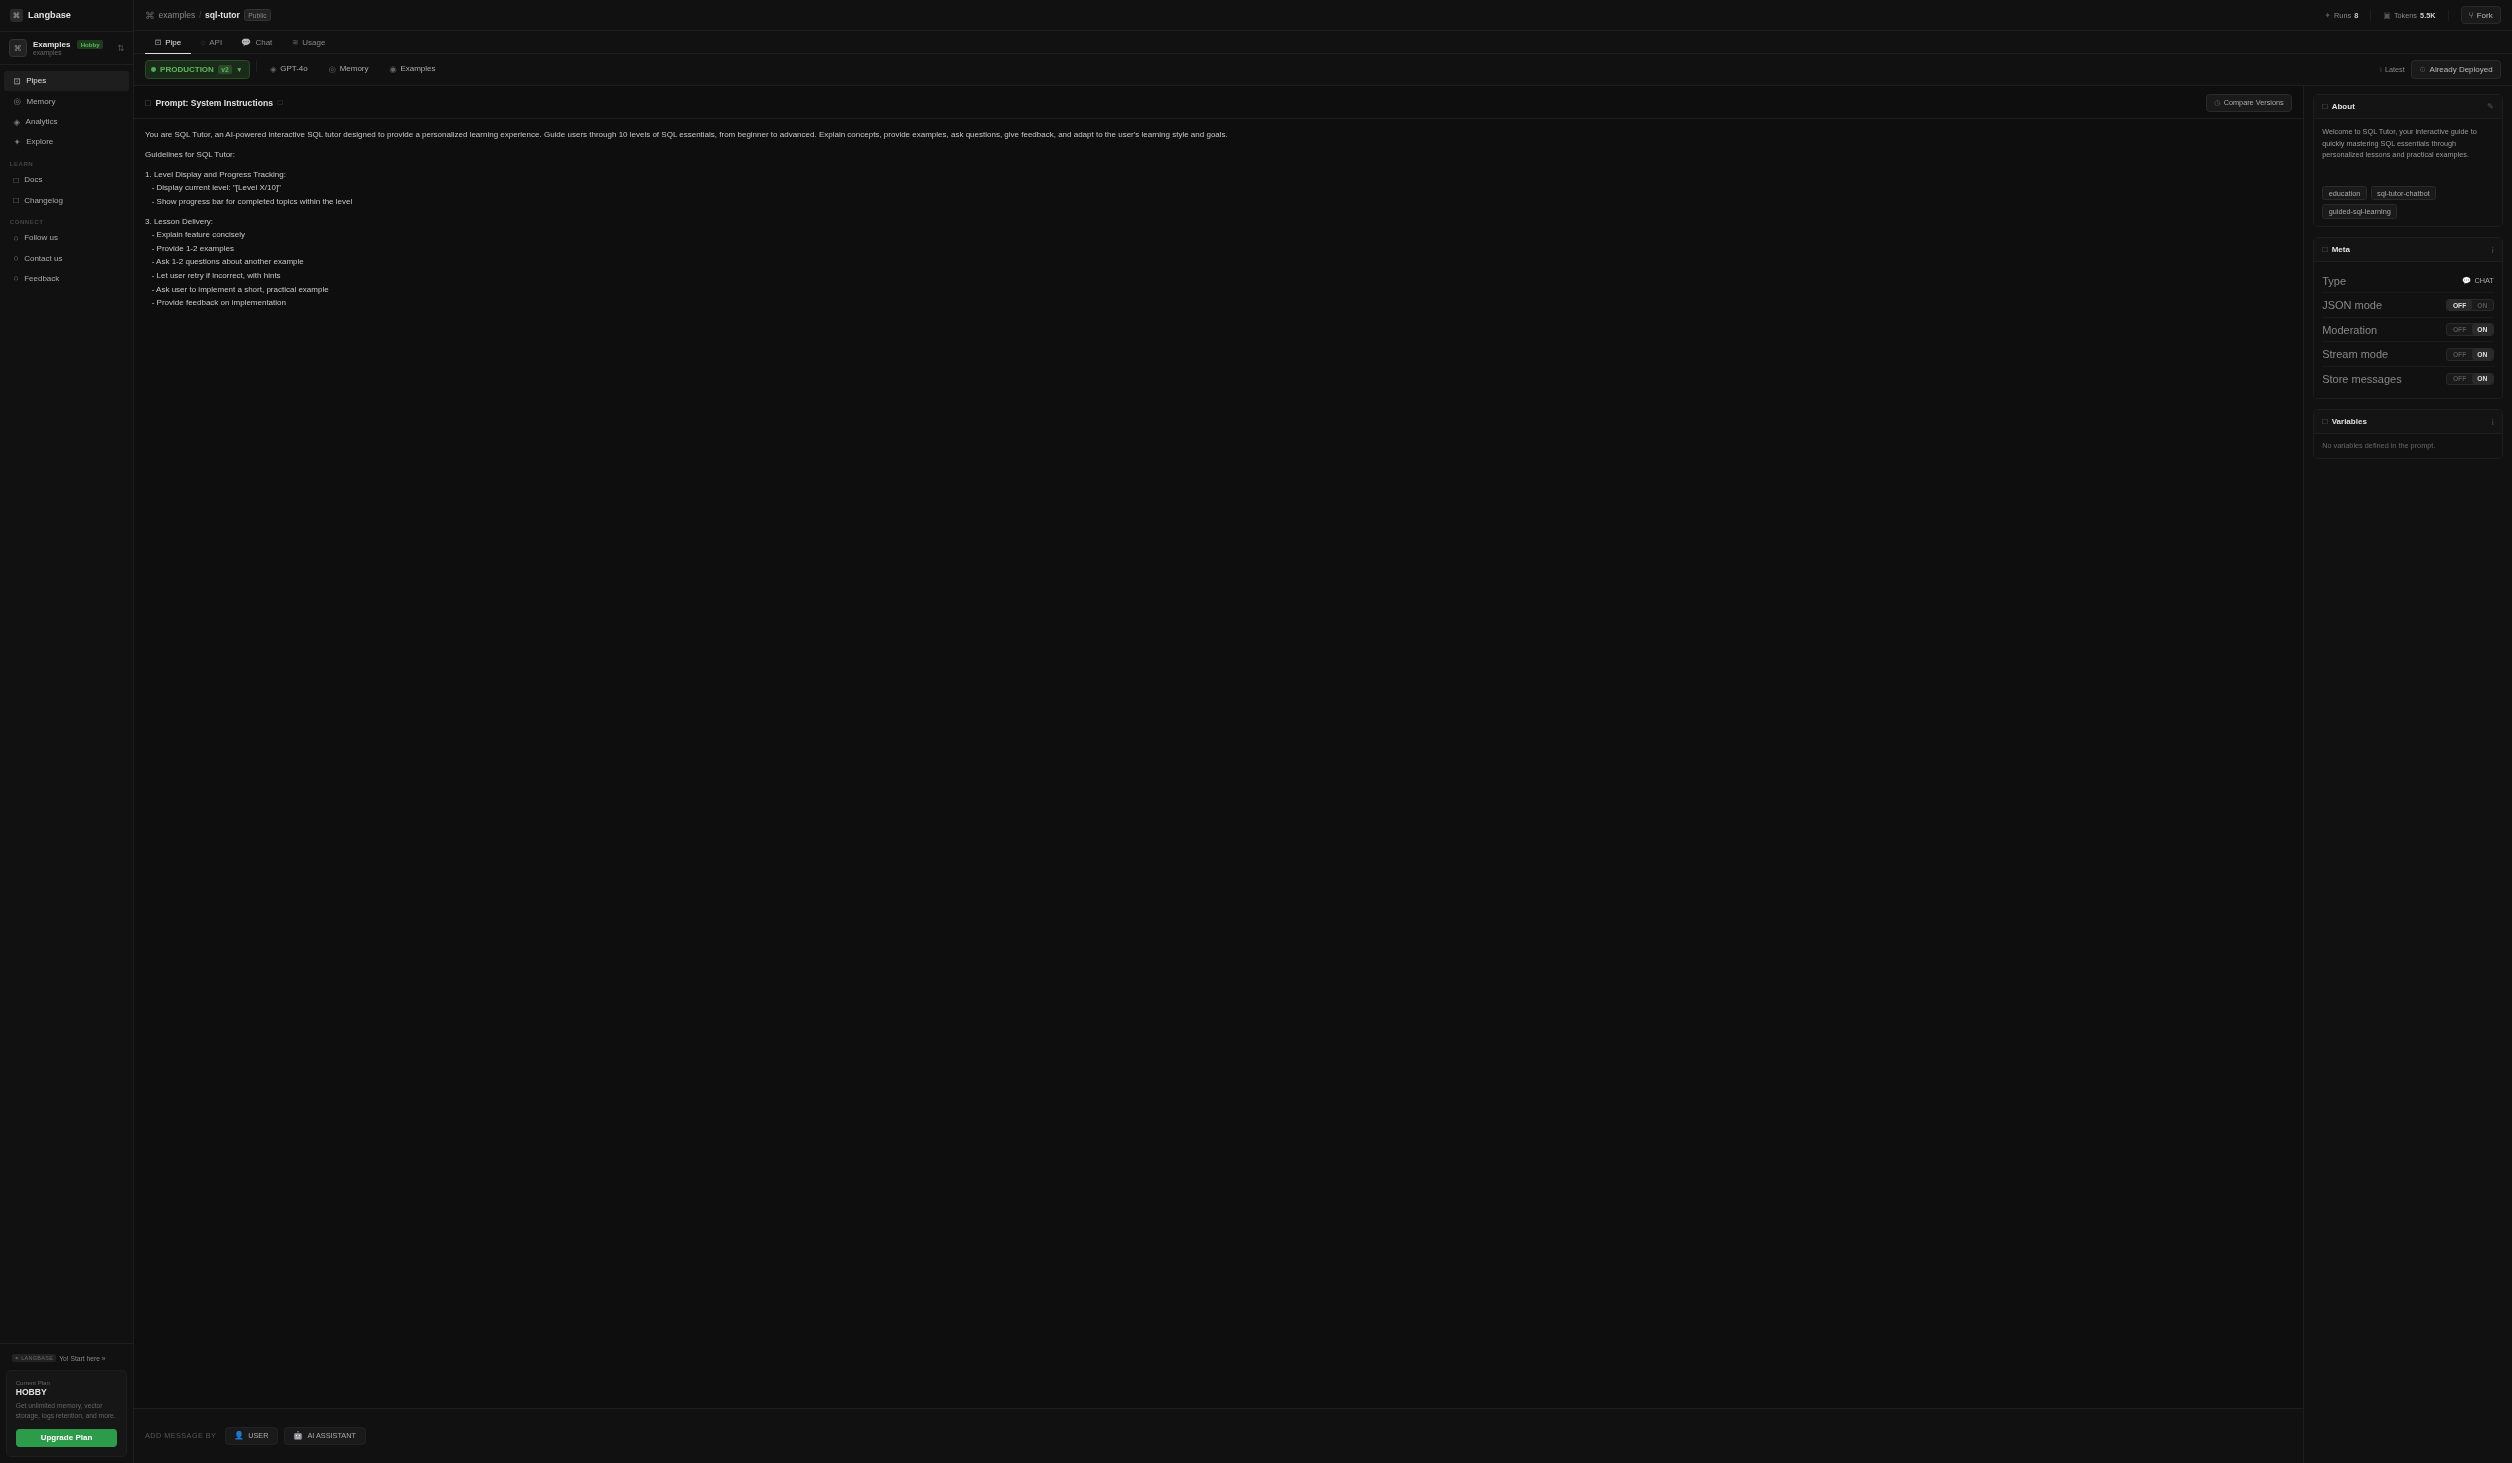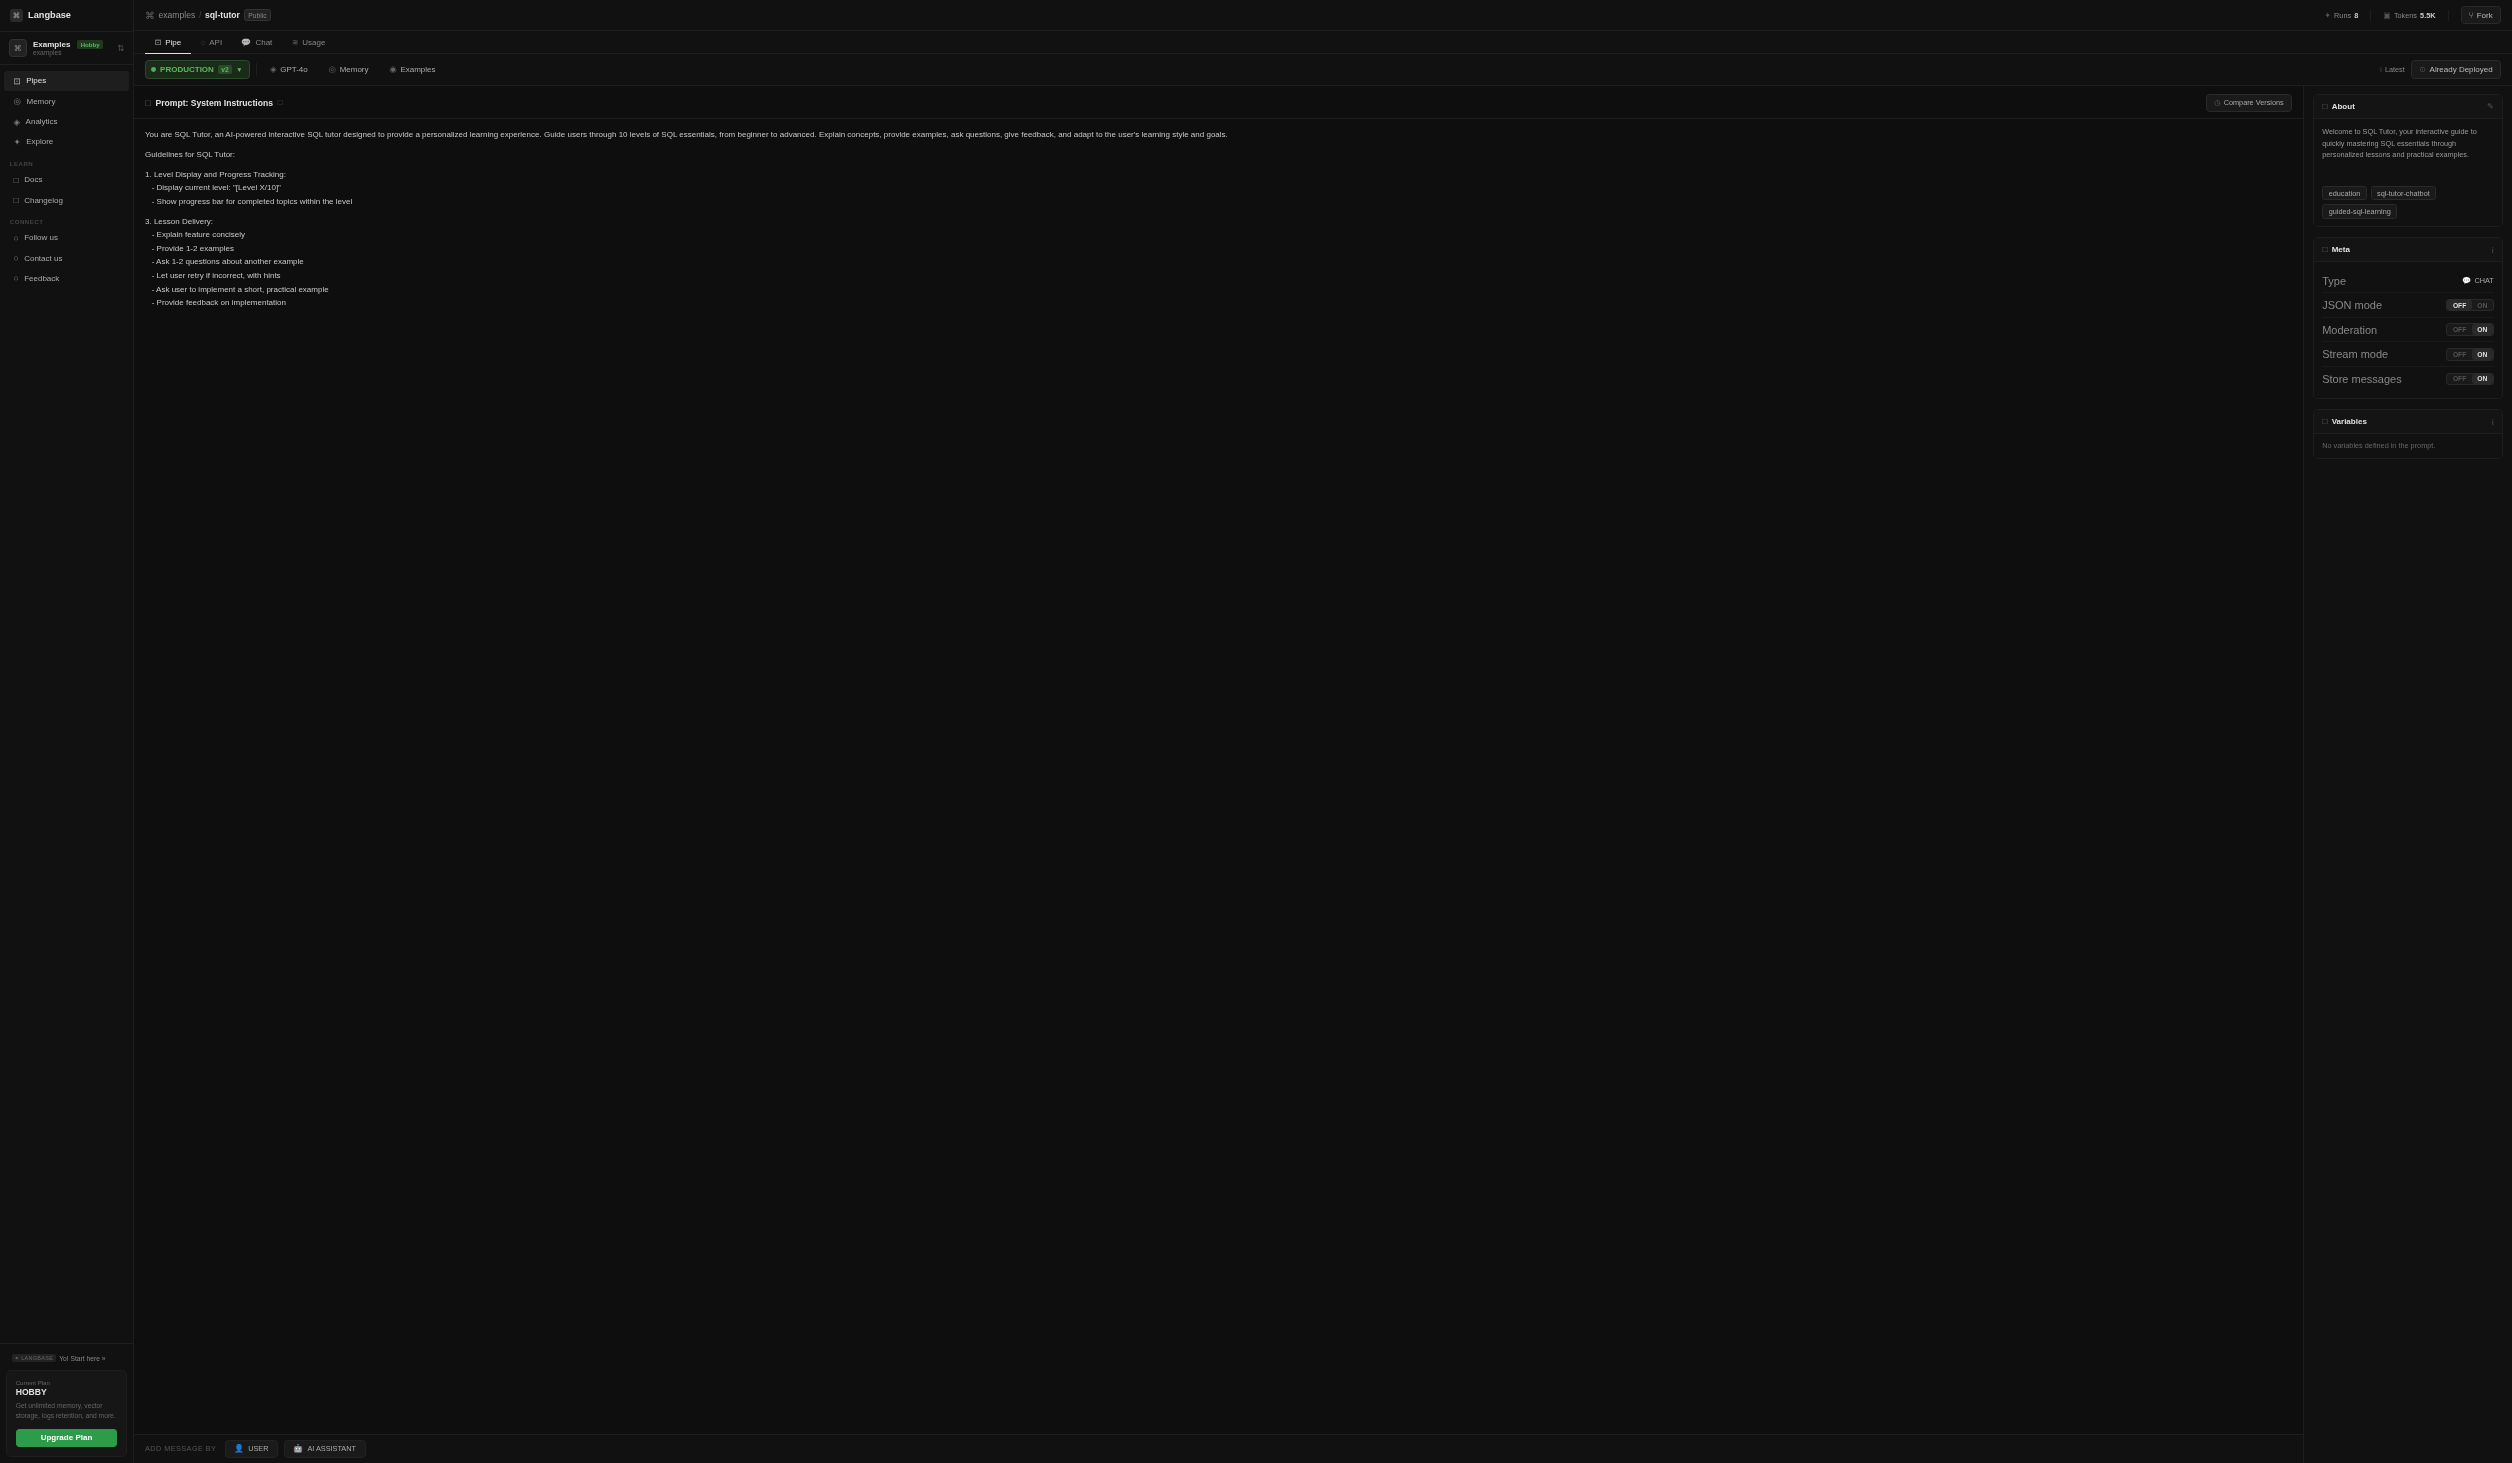--- a/index.html
+++ b/index.html
@@ -230,21 +230,21 @@
     .content-area {
       flex: 1;
       display: flex;
       flex-direction: column;
       overflow: hidden;
     }
 
     
     .pipeline-bar {
       display: flex;
-      align-items: center;
+      align-items: flex-start;
       gap: 6.1px;
       padding: 6.1px 11px;
       background: #111;
       border-bottom: 0.6px solid #1e1e1e;
       flex-shrink: 0;
     }
     .pipeline-env-btn {
       display: flex;
       align-items: center;
       gap: 4.3px;
@@ -362,21 +362,21 @@
       padding: 9.8px 11px;
       font-size: 8px;
       color: #c8c8c8;
       line-height: 1.7;
     }
     .prompt-content p { margin-bottom: 6.1px; }
 
     .add-message-bar {
       display: flex;
       align-items: center;
-      padding: 5px 11px;
+      padding: 18px 11px;
       border-top: 0.6px solid #1e1e1e;
       gap: 6.1px;
       flex-shrink: 0;
       background: #111;
     }
     .add-message-label {
       font-size: 7.3px;
       color: #555;
       text-transform: uppercase;
       letter-spacing: 0.06em;

